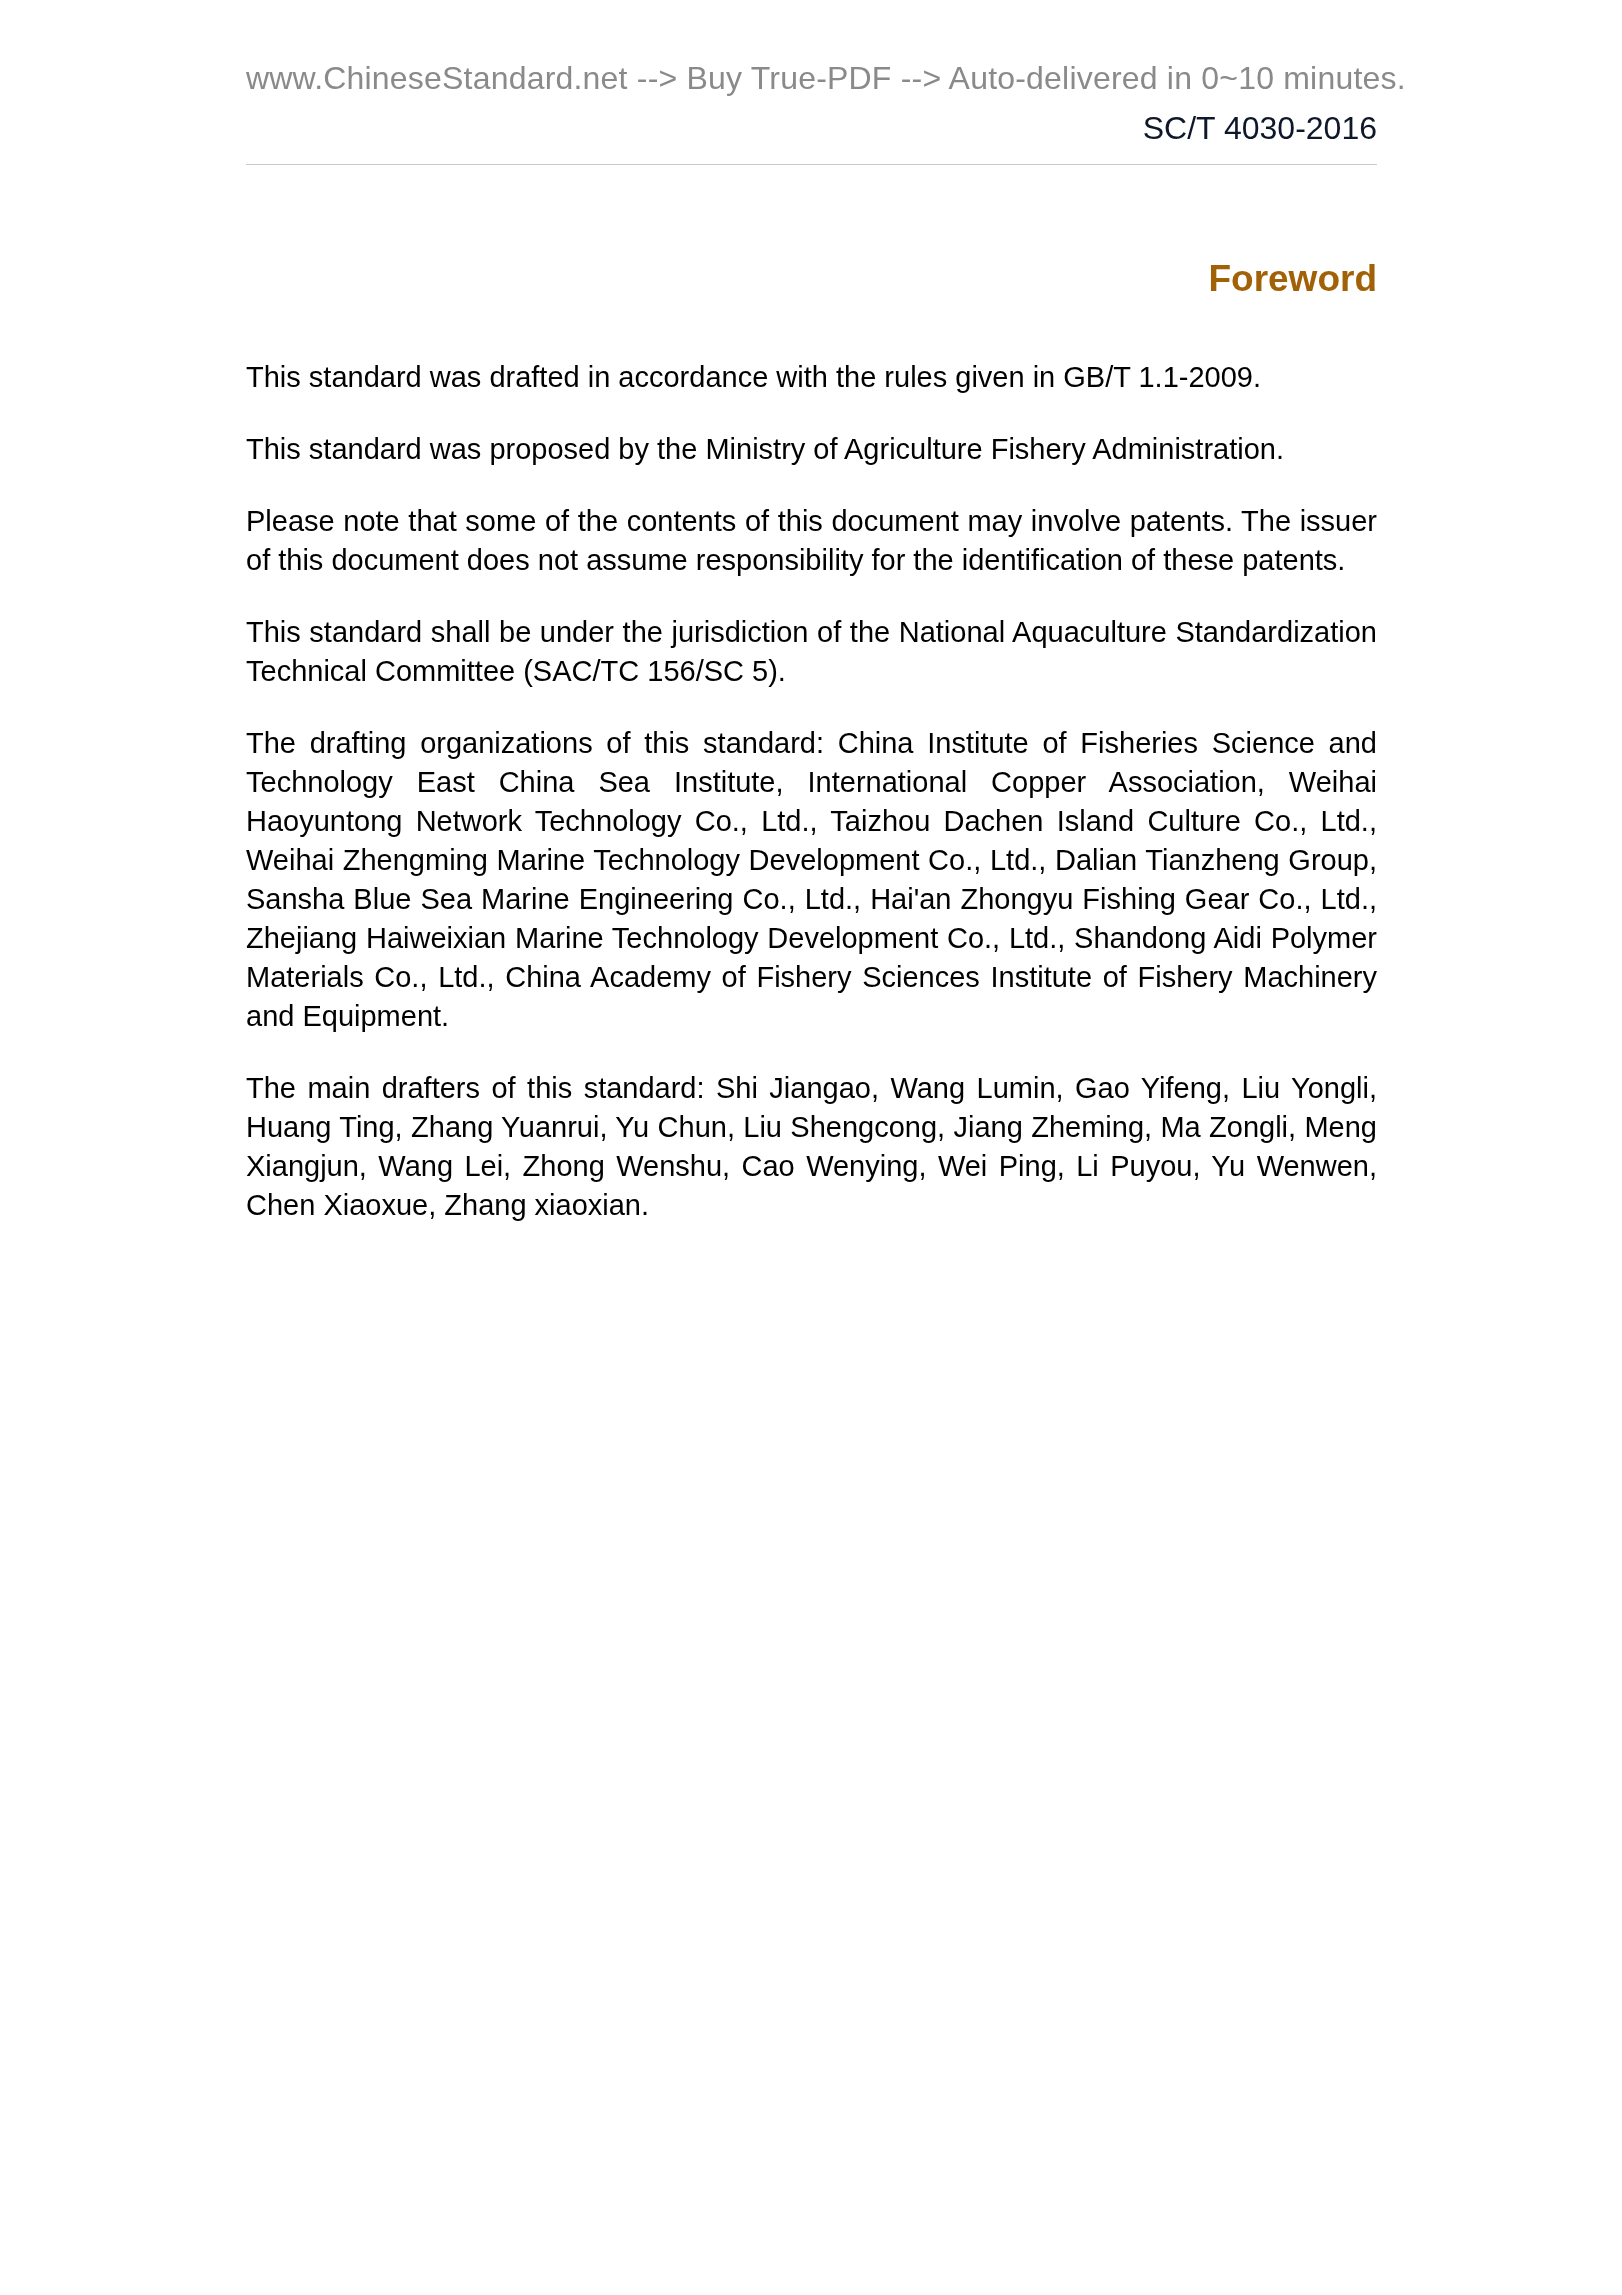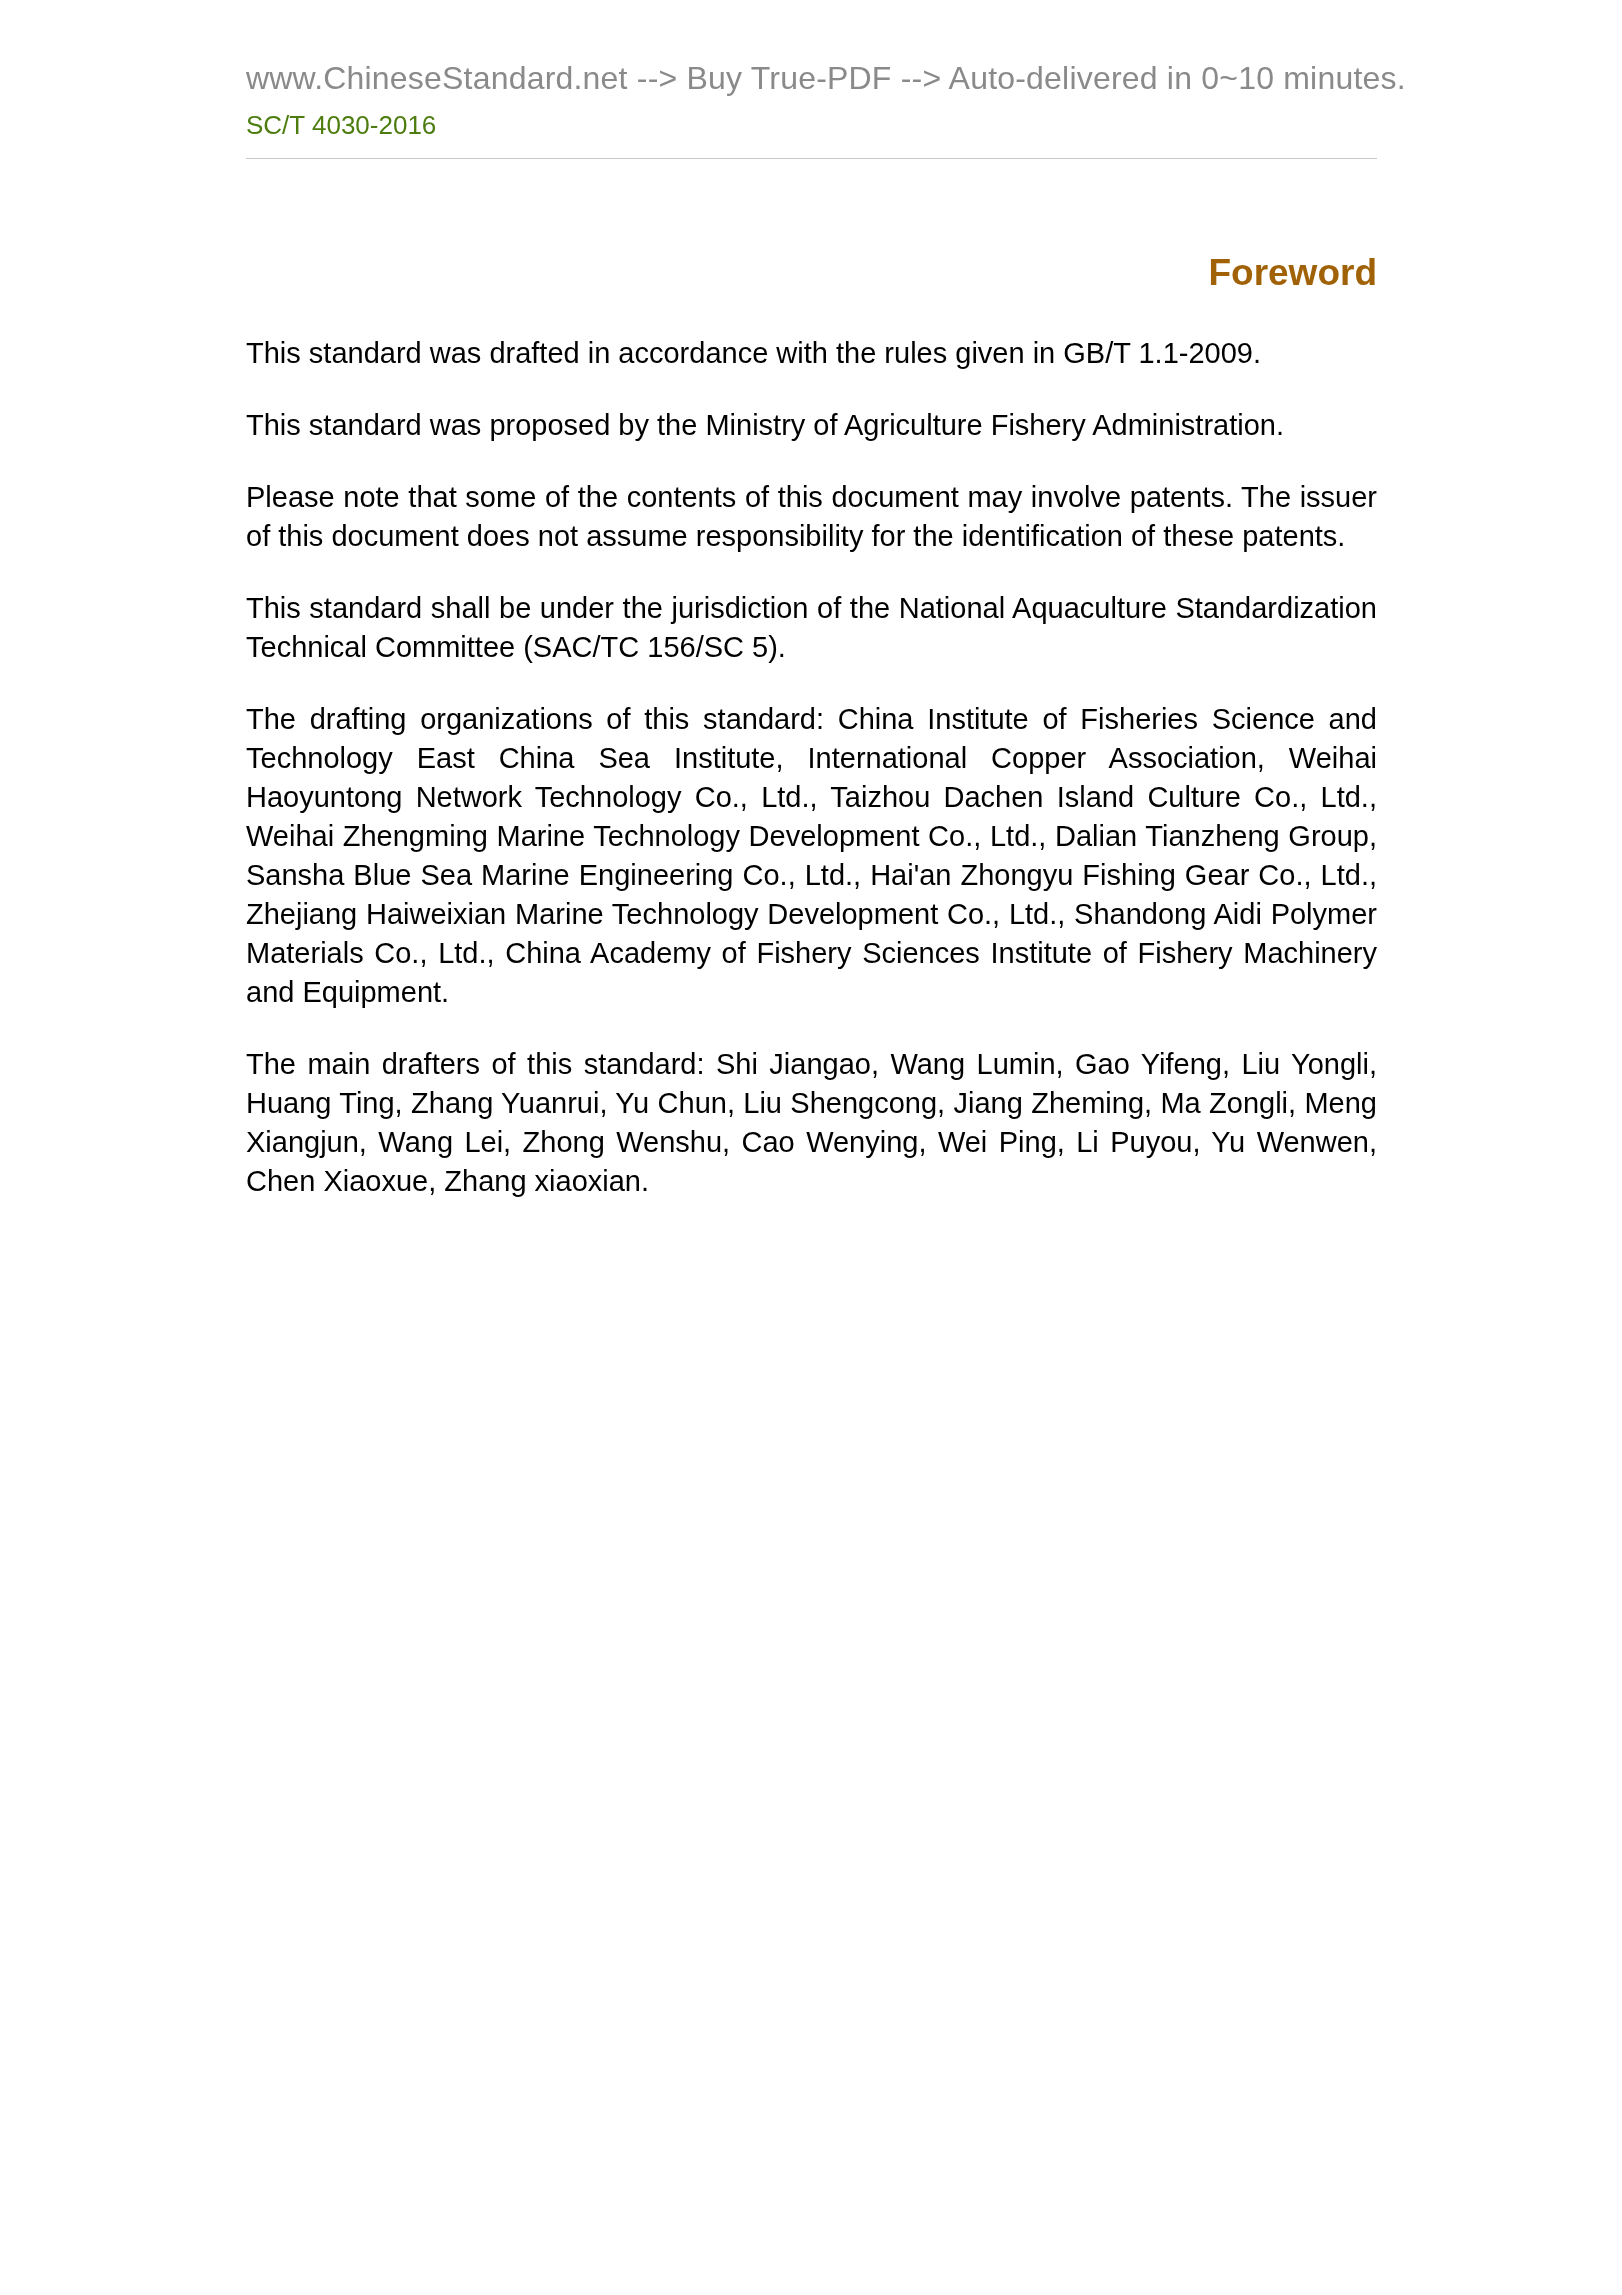--- a/index.html
+++ b/index.html
@@ -22,39 +22,39 @@
   }
   .watermark {
     text-align: center;
     font-size: 32px;
     color: #8a8a8a;
     padding-top: 60px;
     letter-spacing: 0.2px;
     white-space: nowrap;
   }
   .std-code {
-    text-align: left;
-    font-size: 26px;
-    color: #4d7c0f;
+    text-align: right;
+    font-size: 32px;
+    color: #0f172a;
     padding-top: 13.3px;
   }
   .header-rule {
     border-top: 0.8px solid #c9c9c9;
     margin-top: 16.7px;
   }
   .doc-title {
     text-align: right;
     font-size: 37px;
     font-weight: bold;
     color: #a16207;
     margin-top: 93px;
     margin-bottom: 0;
   }
   .body-block {
-    margin-top: 40px;
+    margin-top: 58px;
   }
   p.para {
     font-size: 29px;
     line-height: 39px;
     text-align: justify;
     text-justify: inter-word;
     margin: 0 0 33px 0;
     color: #000000;
   }
   p.para:last-child {

